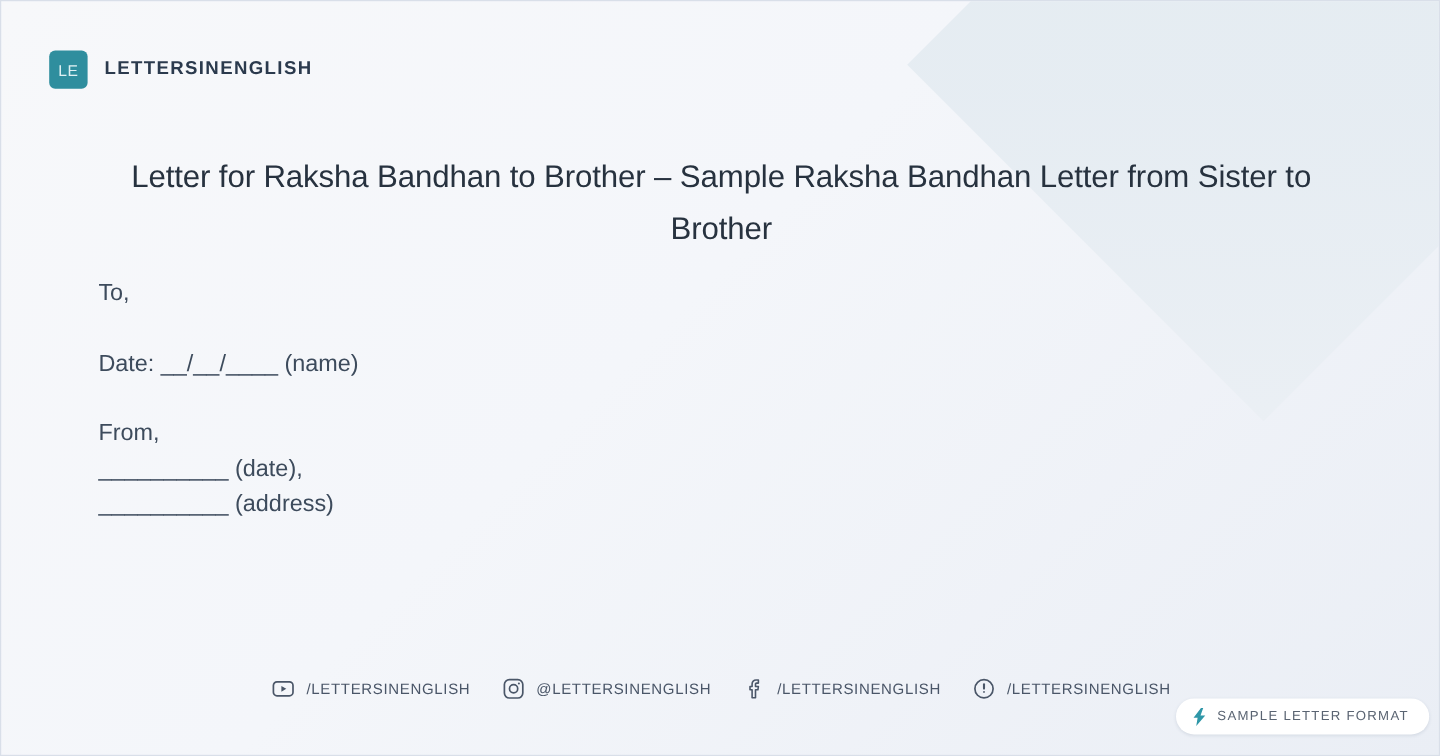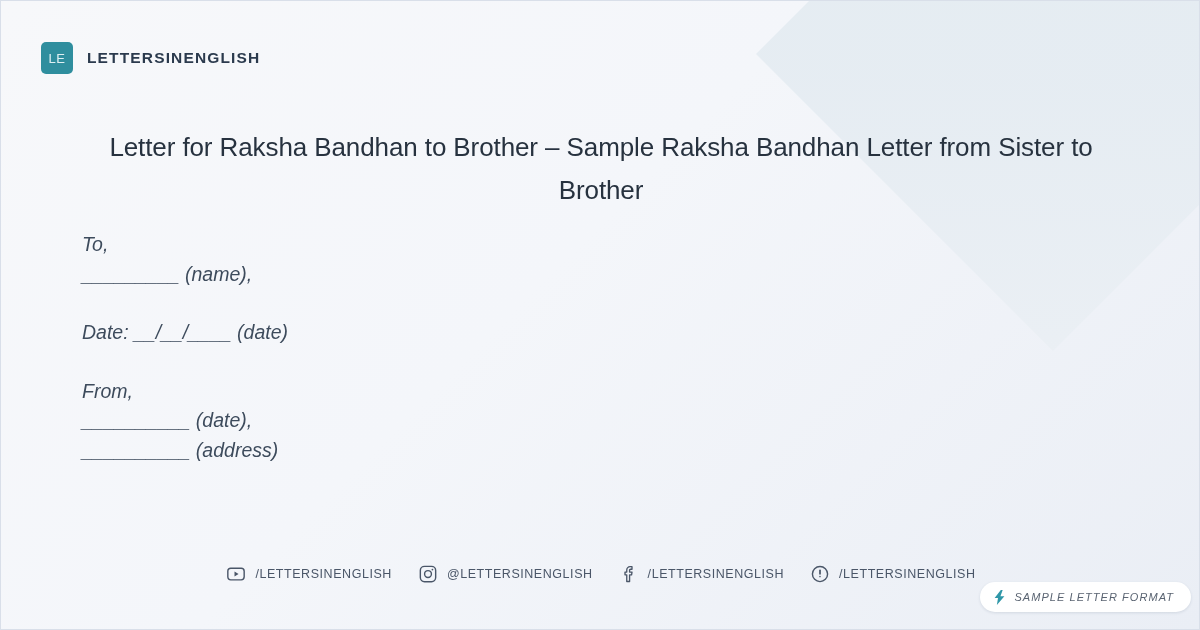--- a/index.html
+++ b/index.html
@@ -85,21 +85,21 @@
     position: absolute;
     left: 81px;
     top: 229px;
     width: 620px;
     font-size: 19.5px;
     line-height: 29.5px;
     color: #3d4b5c;
   }
   .letter-block { margin: 0 0 29px 0; }
   .letter-block:last-child { margin-bottom: 0; }
-  .letter-line { white-space: pre; font-style: italic; }
+  .letter-line { white-space: pre; }
 
   
   .social-row {
     position: absolute;
     left: 0;
     top: 563px;
     width: 1200px;
     display: flex;
     justify-content: center;
     align-items: center;
@@ -130,21 +130,20 @@
     right: 8px;
     top: 581px;
     height: 30px;
     padding: 0 17px 0 13px;
     border-radius: 16px;
     background: #ffffff;
     box-shadow: 0 1px 3px rgba(40,60,90,0.13);
     display: flex;
     align-items: center;
     gap: 8px;
-    font-style: italic;
   }
   .badge-icon {
     width: 13px;
     height: 15px;
     display: block;
     color: #2f97a8;
     flex: 0 0 auto;
   }
   .badge-label {
     font-size: 11px;
@@ -165,25 +164,24 @@
     </div>
     <div class="brand-name">LETTERSINENGLISH</div>
   </div>
 
   <h1 class="title">Letter for Raksha Bandhan to Brother – Sample Raksha Bandhan Letter from Sister to Brother</h1>
 
   <div class="letter">
 
     <div class="letter-block">
       <div class="letter-line">To,</div>
-      <div class="letter-line">_________ (name),</div>
     </div>
 
     <div class="letter-block">
-      <div class="letter-line">Date: __/__/____ (date)</div>
+      <div class="letter-line">Date: __/__/____ (name)</div>
     </div>
 
     <div class="letter-block">
       <div class="letter-line">From,</div>
       <div class="letter-line">__________ (date),</div>
       <div class="letter-line">__________ (address)</div>
     </div>
 
   </div>
 

